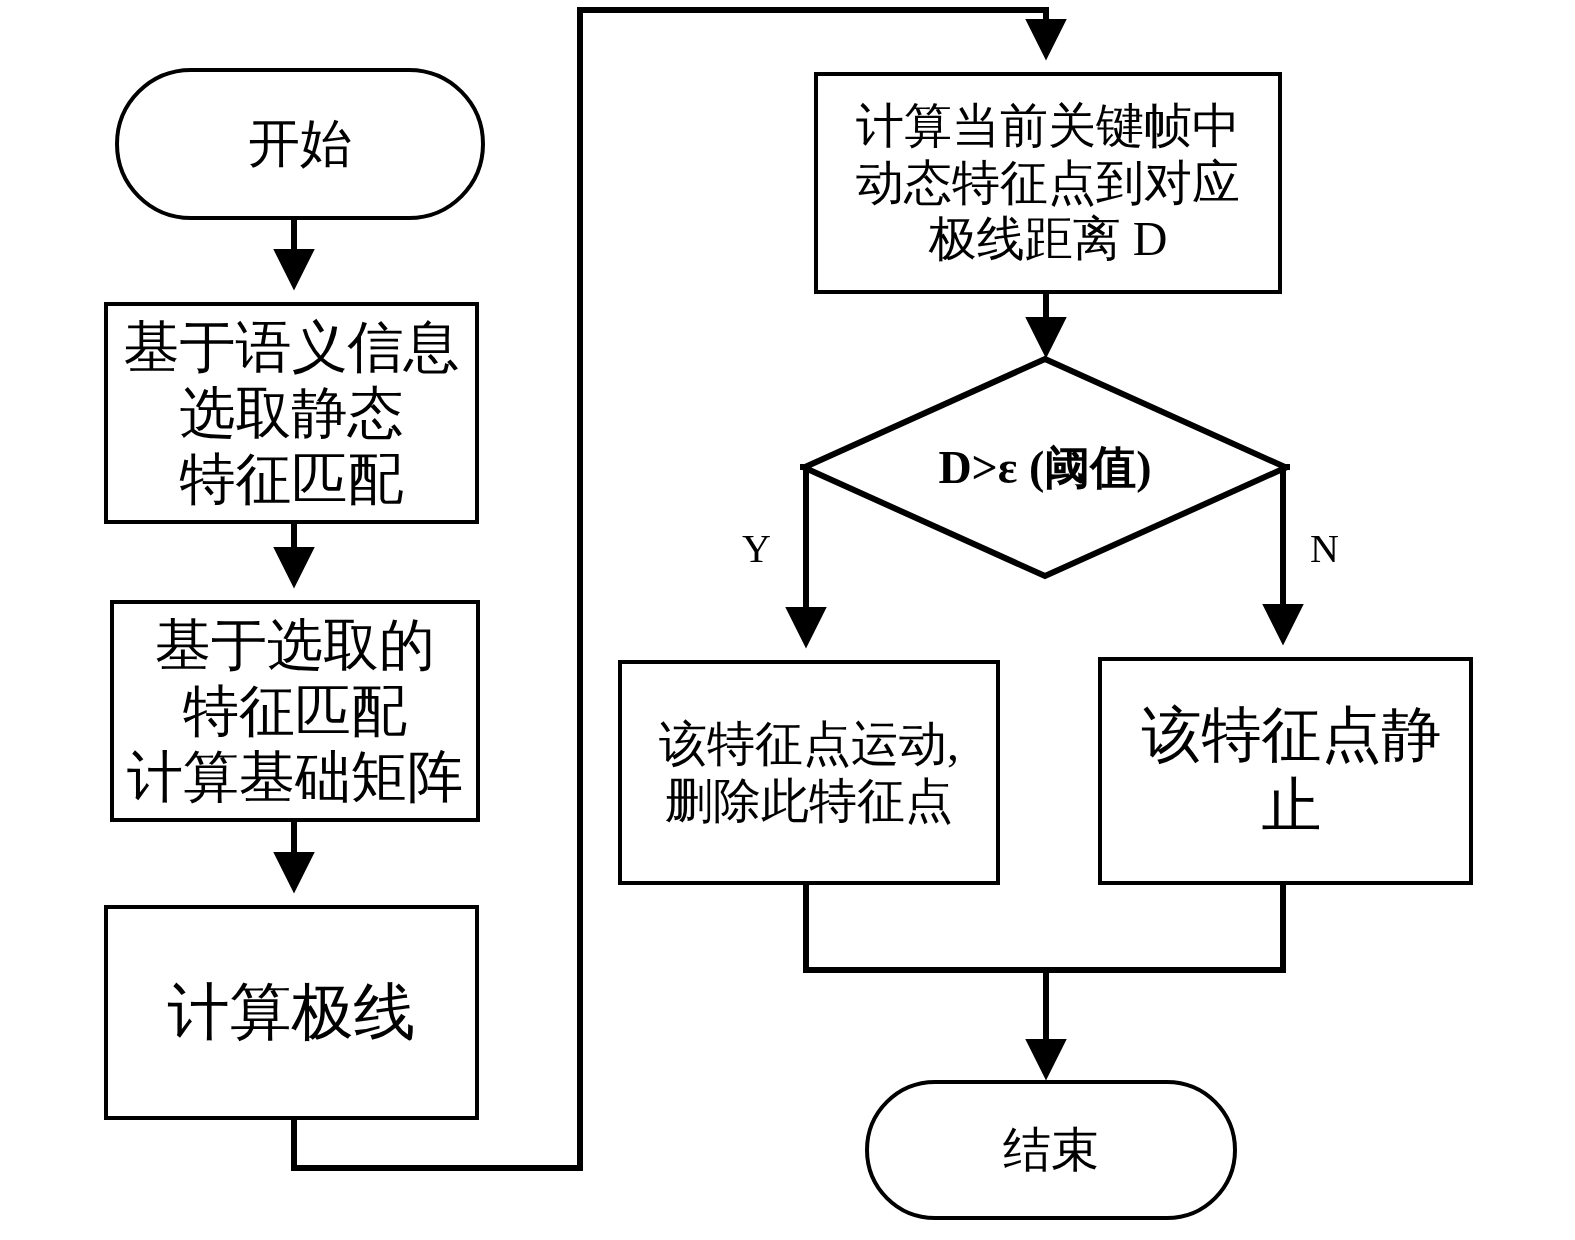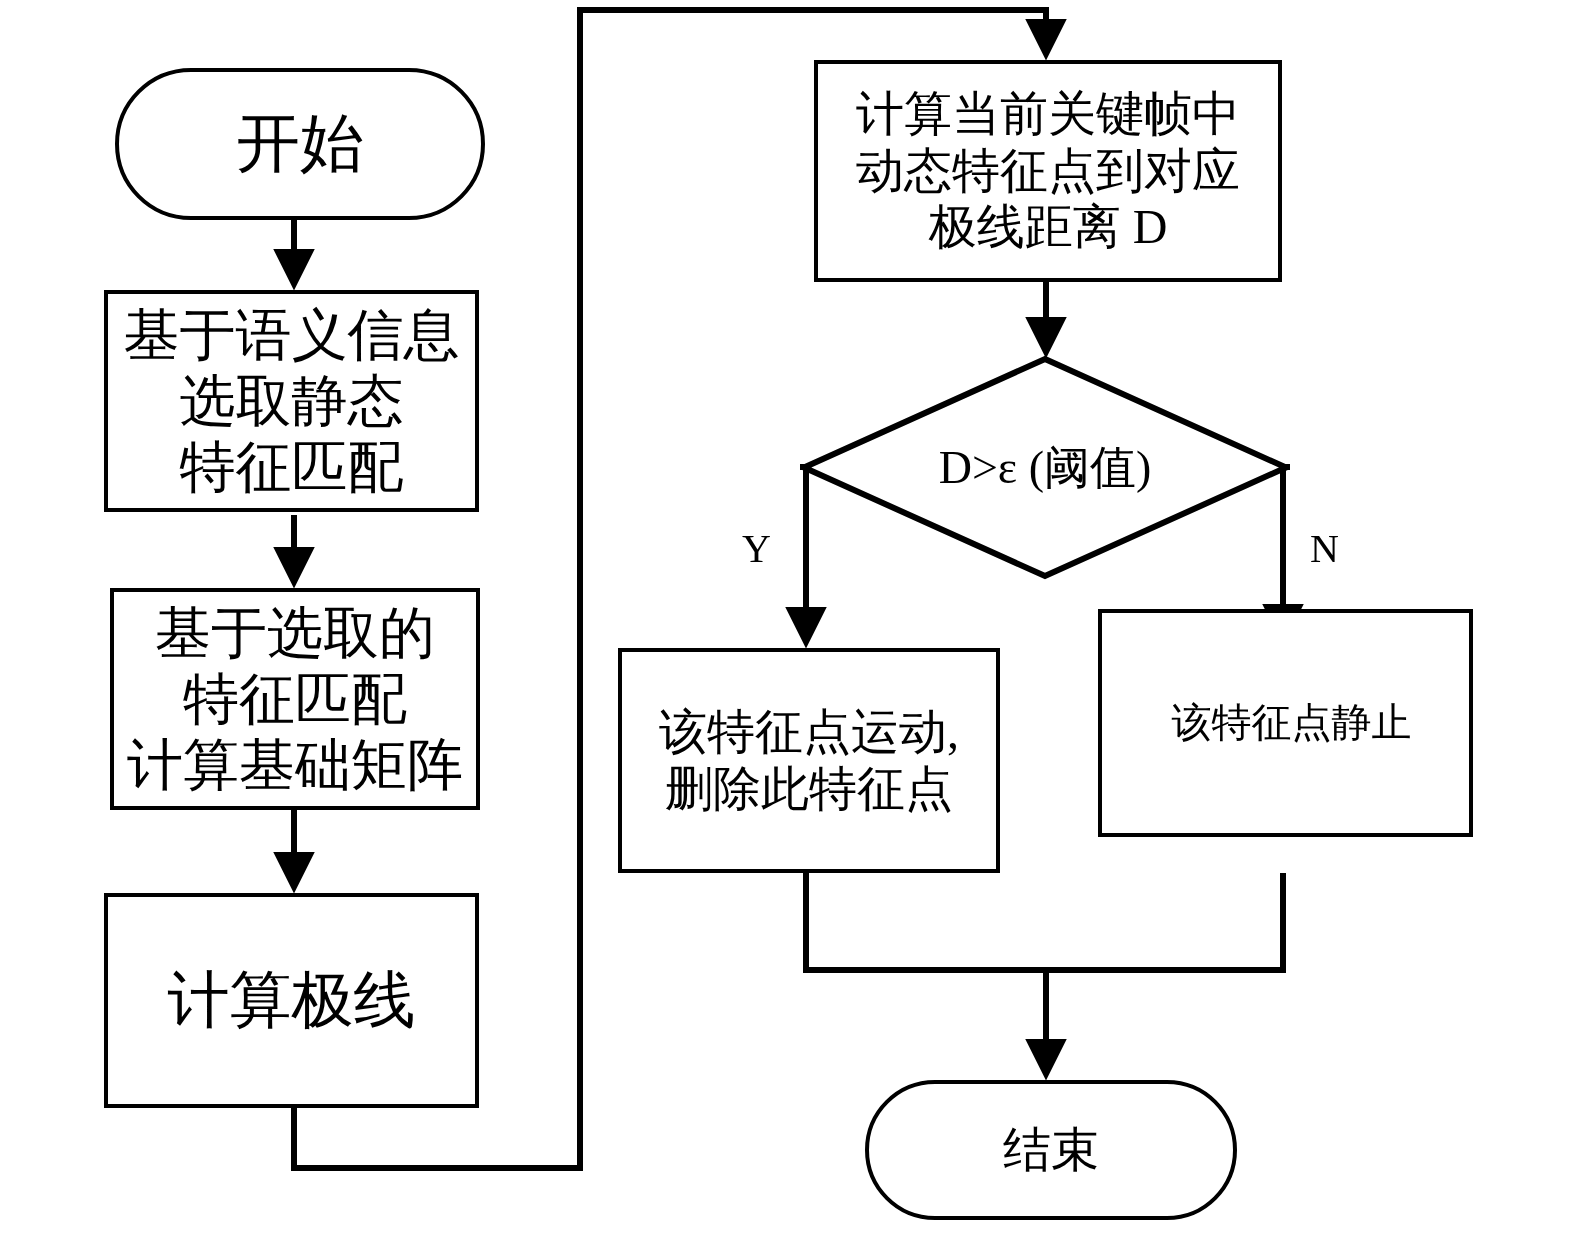--- a/index.html
+++ b/index.html
@@ -29,20 +29,21 @@
     color: #000000;
     line-height: 1.18;
     white-space: pre-line;
     z-index: 2;
   }
   .terminator {
     border-radius: 80px;
   }
   .process {
     border-radius: 0;
+    margin-top: 12px;
   }
   .decision-wrap {
     position: absolute;
     z-index: 2;
   }
   .decision-wrap svg {
     display: block;
   }
   .decision-label {
     position: absolute;
@@ -95,47 +96,47 @@
     <line x1="1046" y1="282" x2="1046" y2="348" stroke="#000000" stroke-width="6" marker-end="url(#arrow)"></line>
 
     <path d="M 800 467 L 806 467 L 806 638" stroke="#000000" stroke-width="6" fill="none" marker-end="url(#arrow)"></path>
 
     <path d="M 1290 467 L 1283 467 L 1283 635" stroke="#000000" stroke-width="6" fill="none" marker-end="url(#arrow)"></path>
 
     <path d="M 806 873 L 806 970 L 1283 970 L 1283 873" stroke="#000000" stroke-width="6" fill="none"></path>
     <line x1="1046" y1="970" x2="1046" y2="1070" stroke="#000000" stroke-width="6" marker-end="url(#arrow)"></line>
   </svg>
 
-  <div class="node terminator" style="left:115px; top:68px; width:370px; height:152px; font-size:64px;text-align:right;">开始</div>
+  <div class="node terminator" style="left:115px; top:68px; width:370px; height:152px; font-size:52px;text-align:right;">开始</div>
 
   <div class="node process" style="left:104px; top:290px; width:375px; height:222px; font-size:56px;">基于语义信息
 选取静态
 特征匹配</div>
 
   <div class="node process" style="left:110px; top:588px; width:370px; height:222px; font-size:56px;">基于选取的
 特征匹配
 计算基础矩阵</div>
 
   <div class="node process" style="left:104px; top:893px; width:375px; height:215px; font-size:62px;">计算极线</div>
 
   <div class="node process" style="left:814px; top:60px; width:468px; height:222px; font-size:48px;">计算当前关键帧中
 动态特征点到对应
 极线距离 D</div>
 
   <div class="decision-wrap" style="left:800px; top:355px; width:490px; height:225px;">
     <svg width="490" height="225" viewBox="0 0 490 225">
       <polygon points="245,4 486,112.5 245,221 4,112.5" fill="#ffffff" stroke="#000000" stroke-width="6"></polygon>
     </svg>
-    <div class="decision-label" style="font-size:46px;">D&gt;ε (阈值)</div>
+    <div class="decision-label" style="font-size:46px;font-weight:bold;">D&gt;ε (阈值)</div>
   </div>
 
   <div class="node process" style="left:618px; top:648px; width:382px; height:225px; font-size:48px;">该特征点运动,
 删除此特征点</div>
 
-  <div class="node process" style="left:1098px; top:609px; width:375px; height:228px; font-size:40px;padding-left:12px;">该特征点静止</div>
+  <div class="node process" style="left:1098px; top:645px; width:375px; height:228px; font-size:60px;padding-left:12px;">该特征点静止</div>
 
   <div class="node terminator" style="left:865px; top:1080px; width:372px; height:140px; font-size:48px;">结束</div>
 
   <div class="edge-label" style="left:742px; top:525px;">Y</div>
 
   <div class="edge-label" style="left:1310px; top:525px;">N</div>
 
 </div>
 
 </body></html>

